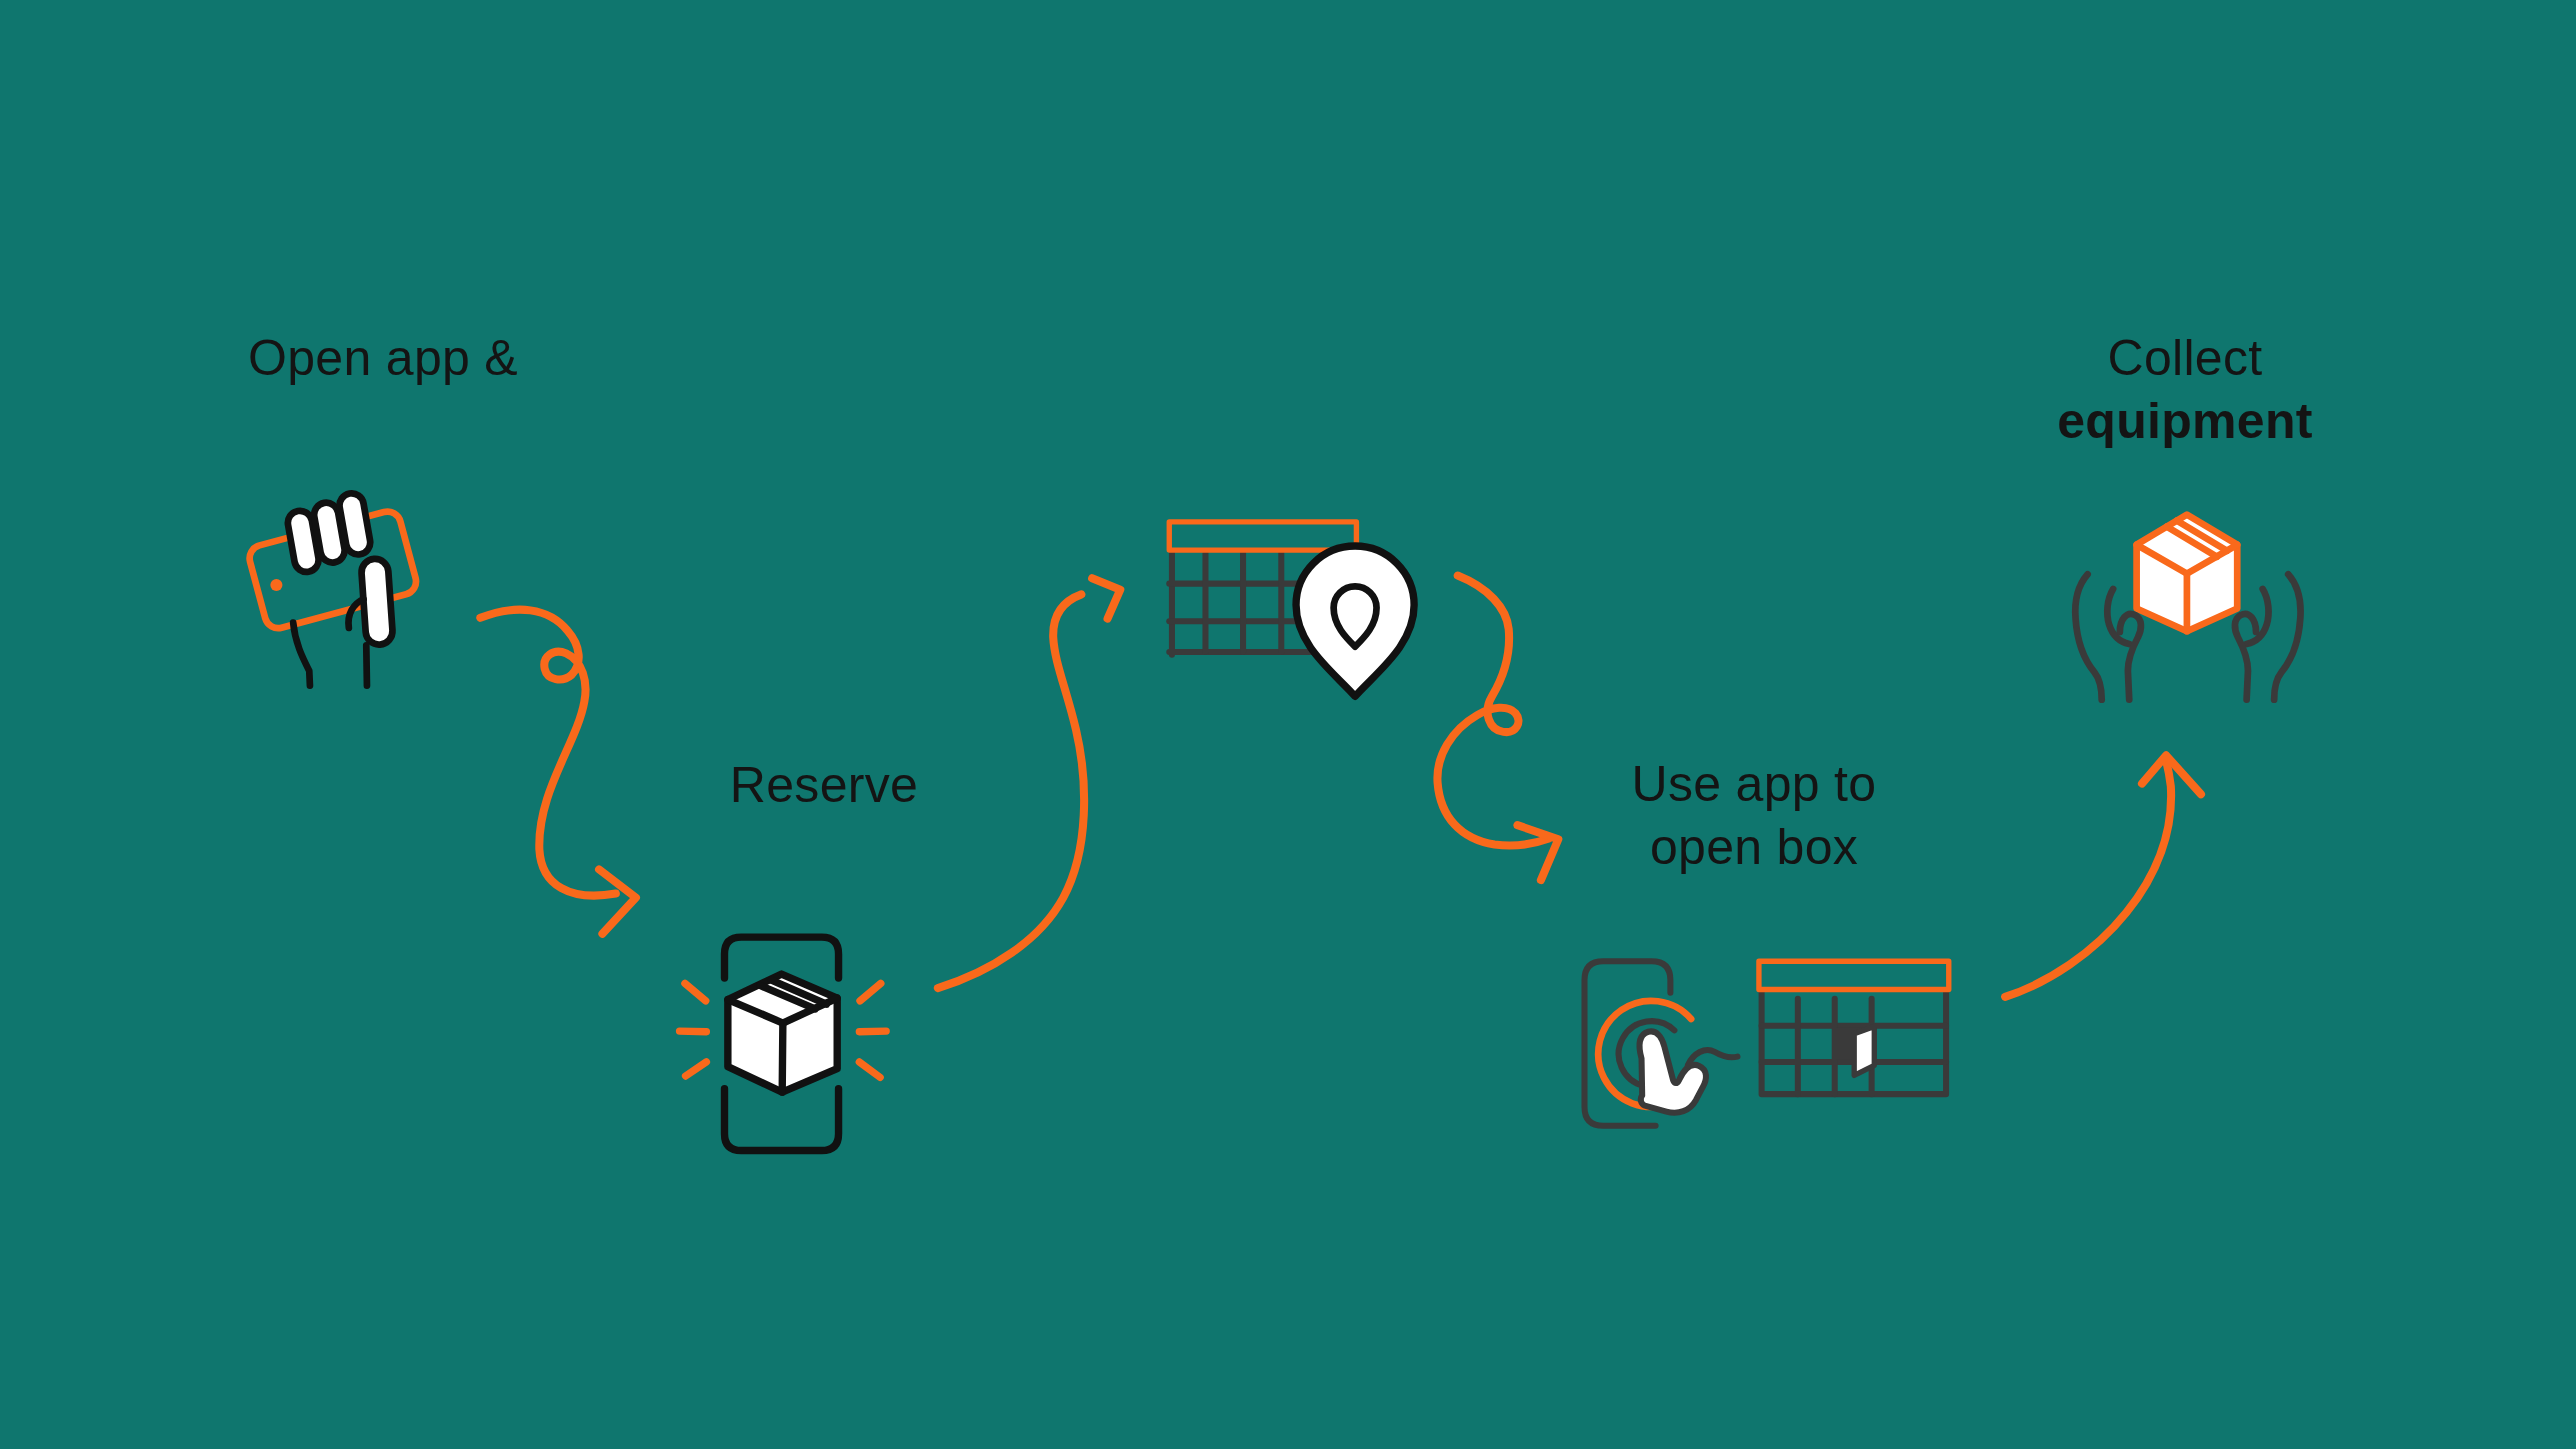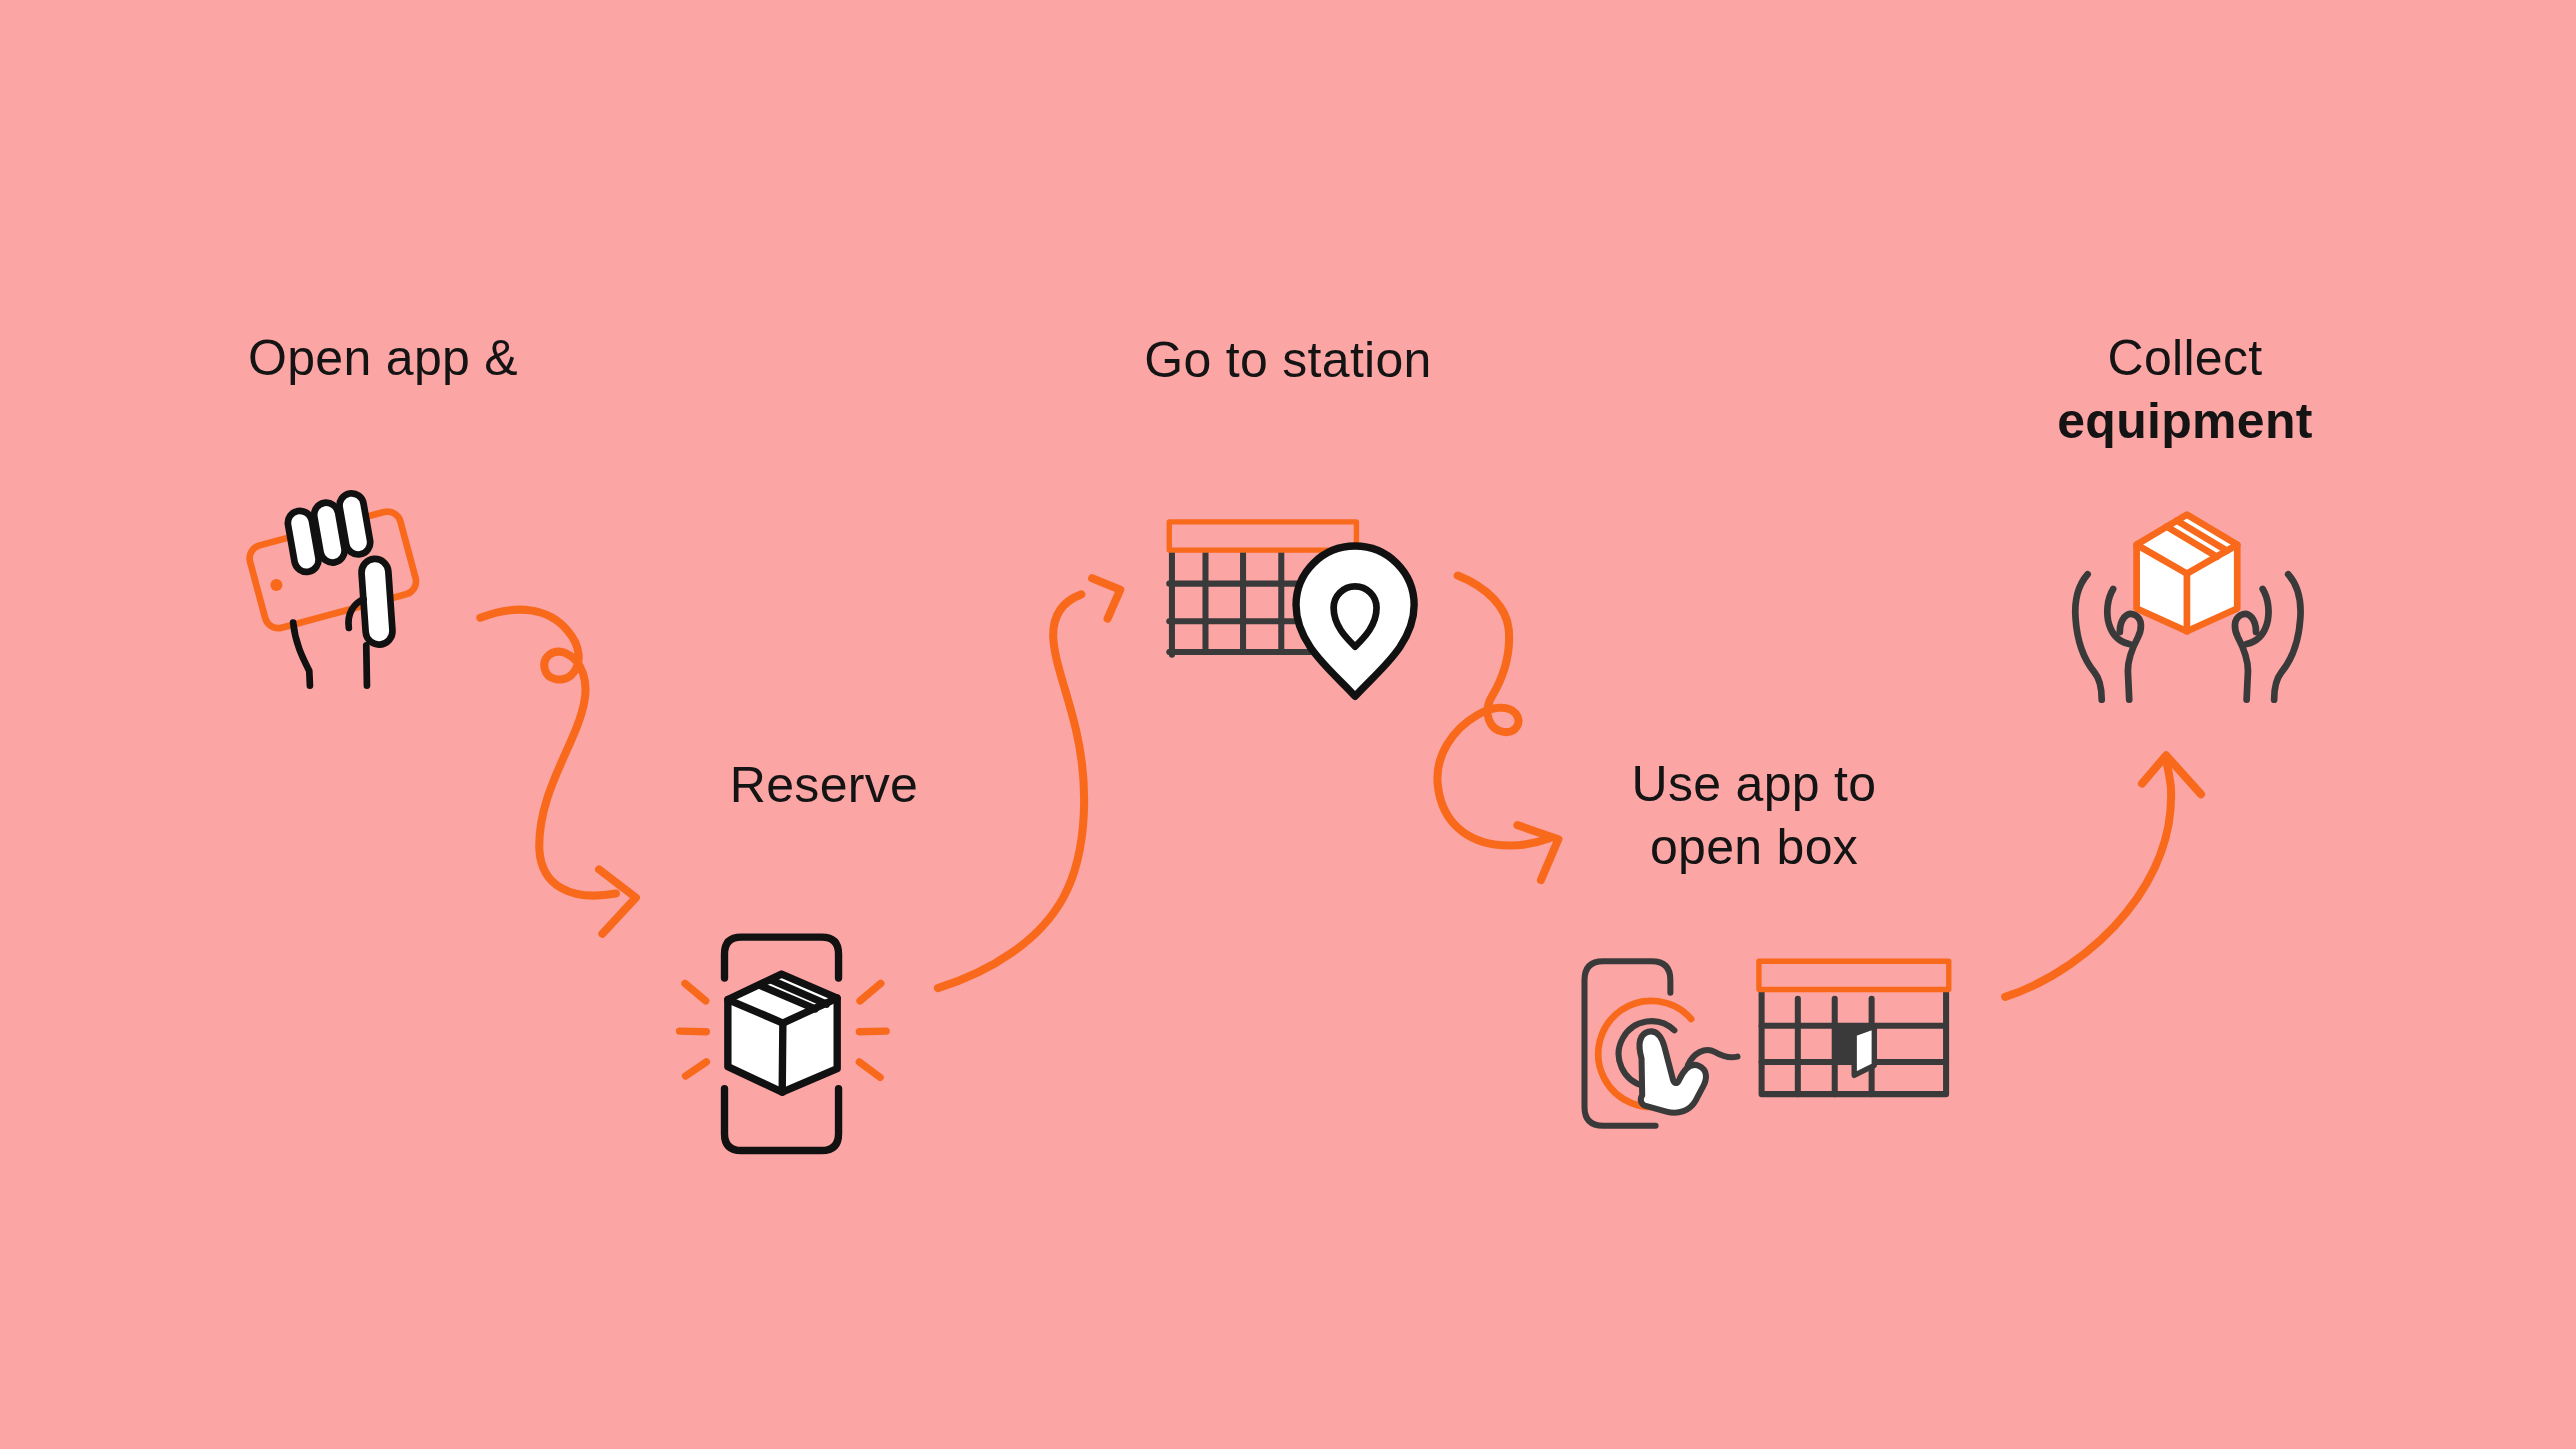--- a/index.html
+++ b/index.html
@@ -1,20 +1,20 @@
 <!DOCTYPE html>
 <html style="font-size:10.7px"><head>
 <meta charset="utf-8">
 <style>
   html, body { margin: 0; padding: 0; background: #ffffff; }
   .canvas {
     position: relative;
     width: 2576px;
     height: 1449px;
-    background: #fca5a5;
+    background: #0f766e;
     overflow: hidden;
     font-family: "Liberation Sans", sans-serif;
   }
   .art {
     position: absolute;
     left: 0; top: 0;
     width: 2576px;
     height: 1449px;
     display: block;
   }
@@ -156,21 +156,20 @@
         <path d="M 3150,878 C 3141,893 3139,914 3144,931 C 3149,947 3160,957 3174,960"></path>
         <path d="M 3160,942 C 3160,924 3170,910 3183,917 C 3194,923 3193,938 3187,950 C 3178,967 3172,984 3172,1000 L 3174,1043"></path>
       </g>
     </g>
   </svg>
 
   <div class="line" style="left:383px; top:358px;">Open app &amp;</div>
 
   <div class="line" style="left:824px; top:785px;">Reserve</div>
 
-  <div class="line" style="left:1288px; top:360px;">Go to station</div>
 
   <div class="line" style="left:1754px; top:784px;">Use app to</div>
   <div class="line" style="left:1754px; top:847px;">open box</div>
 
   <div class="line" style="left:2185px; top:358px;">Collect</div>
   <div class="line" style="left:2185px; top:421px;font-weight:bold;">equipment</div>
 
 </div>
 
 

